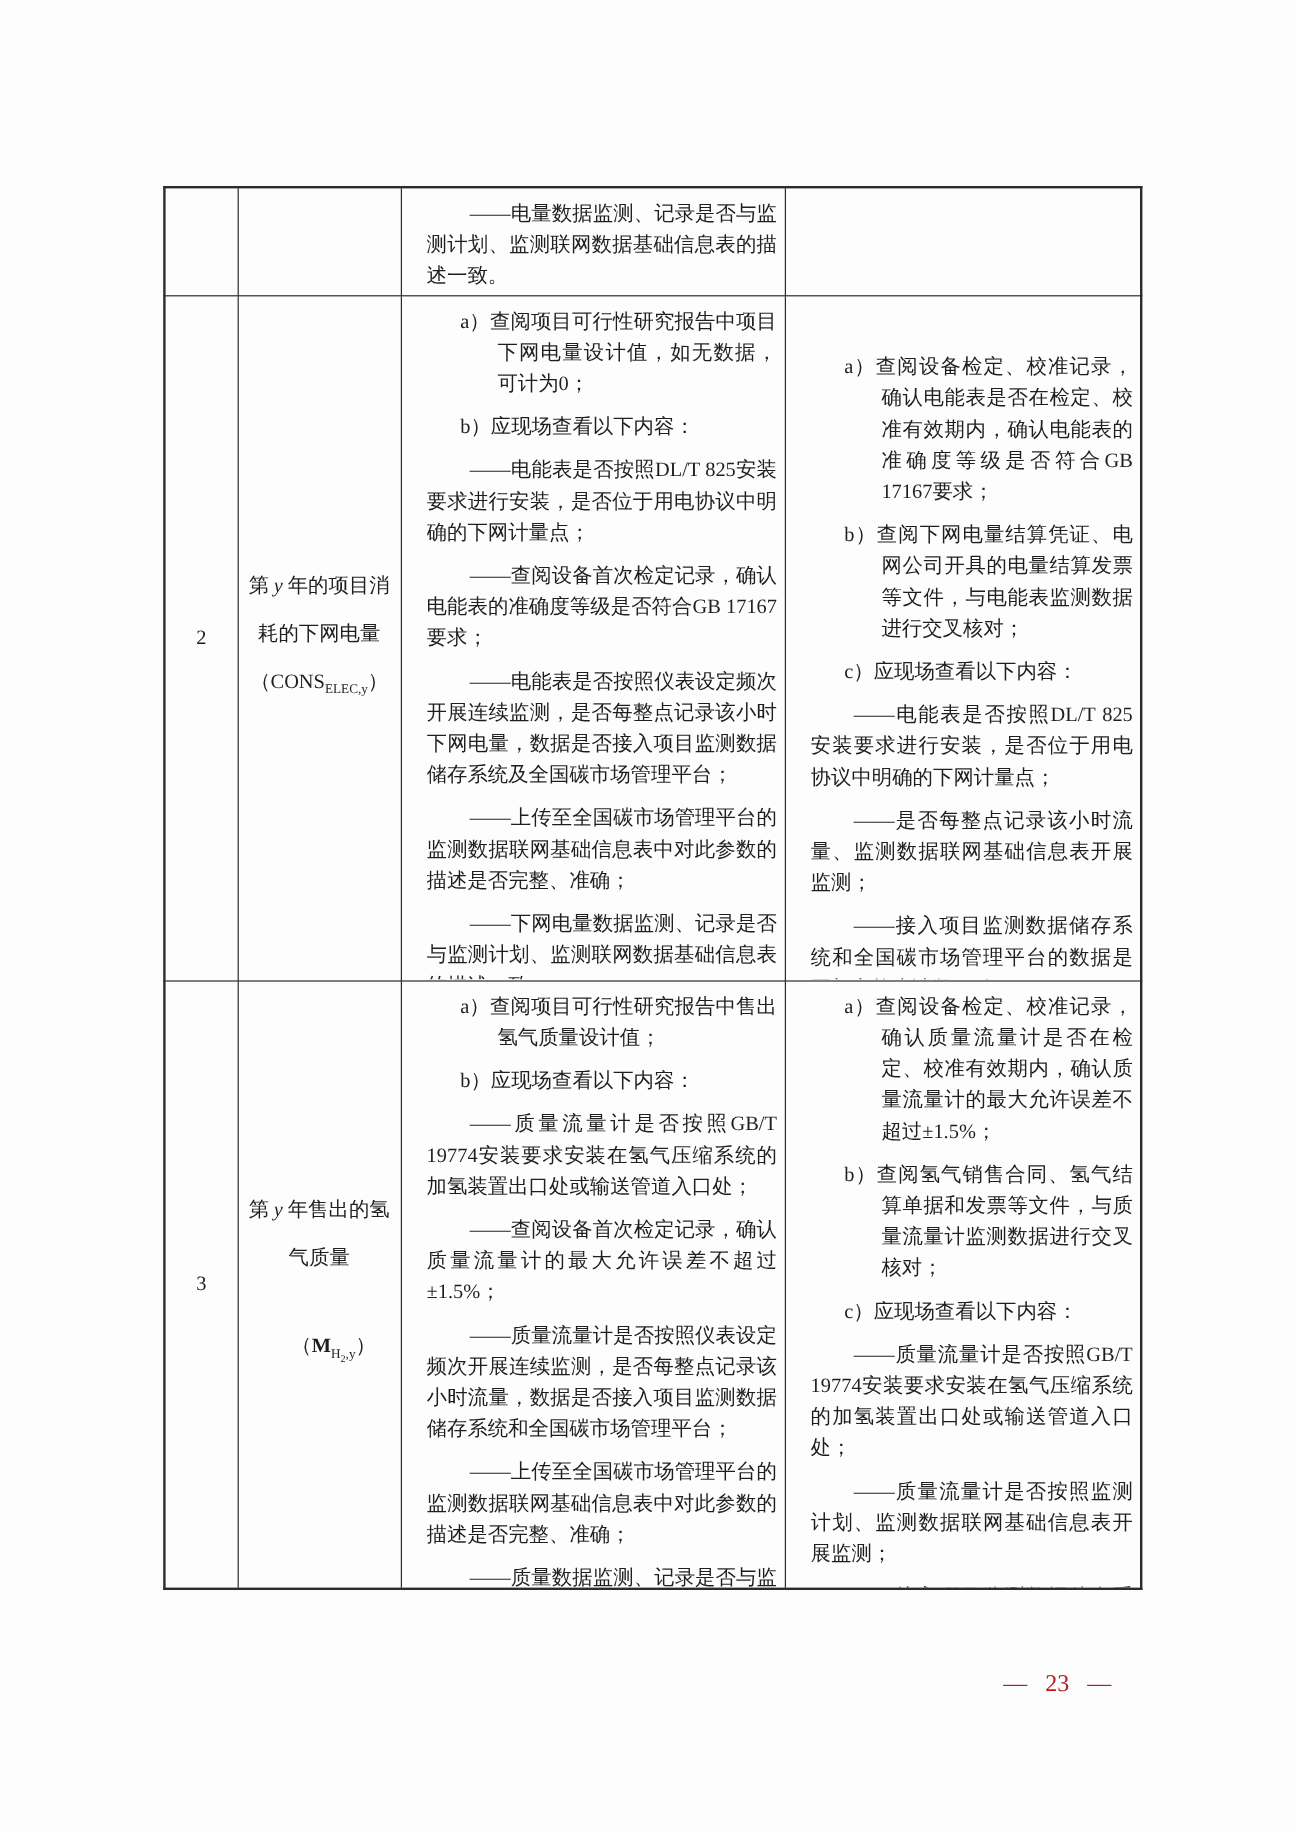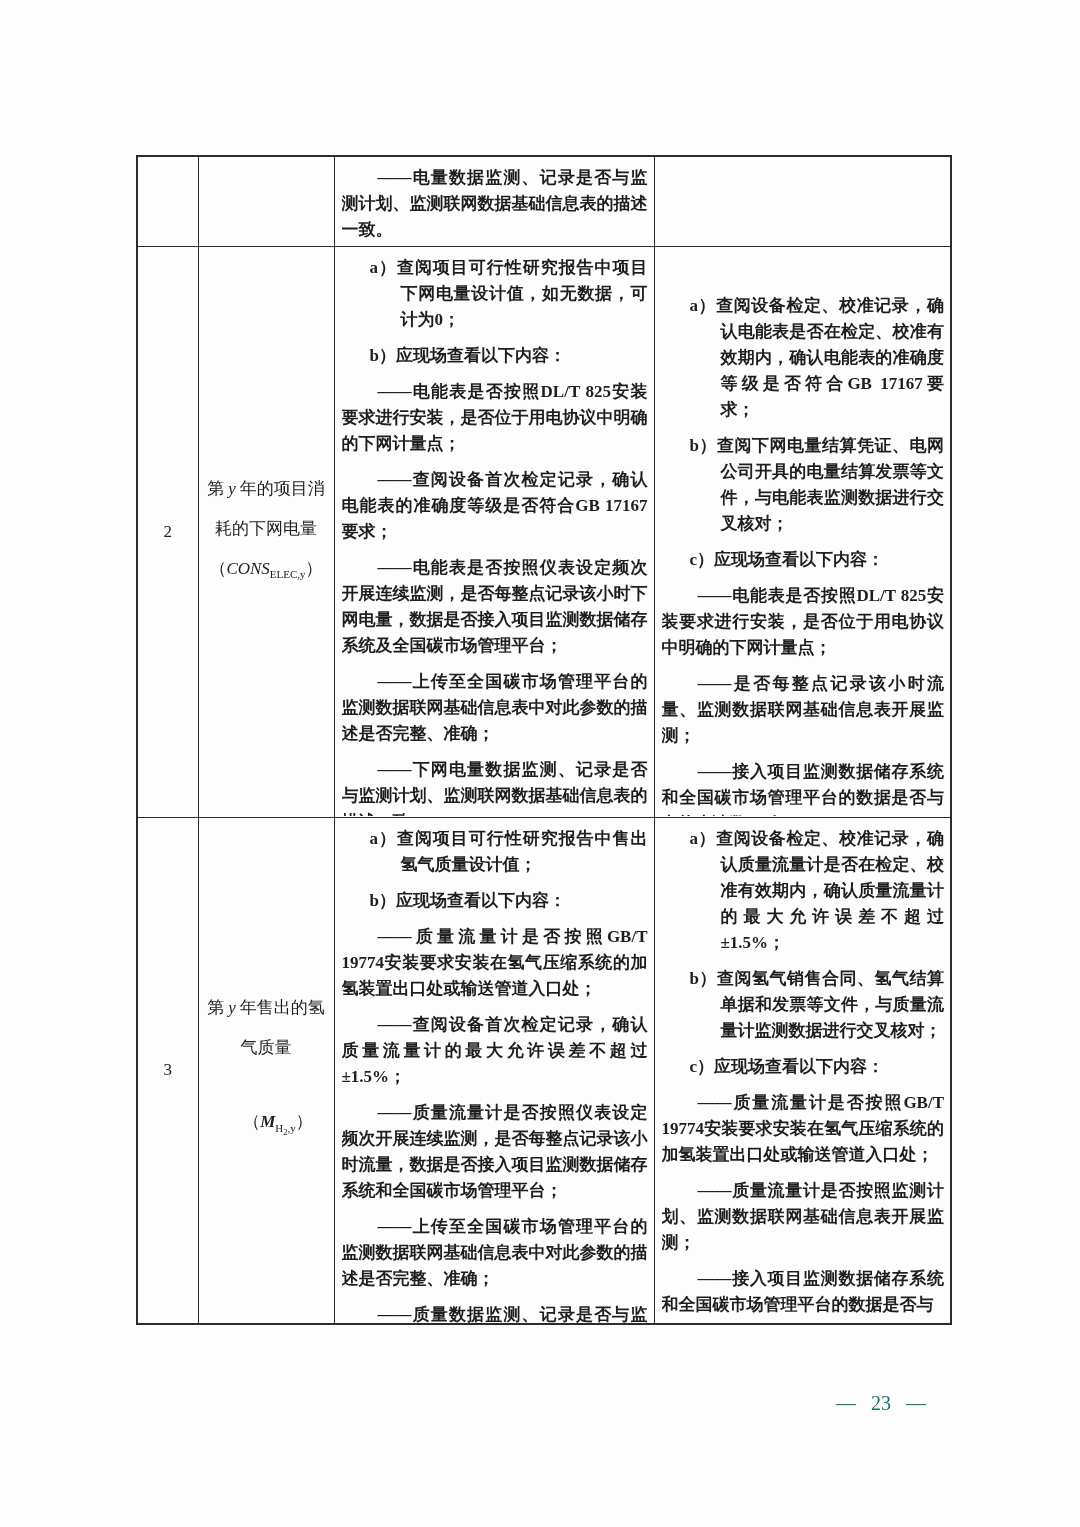--- a/index.html
+++ b/index.html
@@ -30,50 +30,50 @@
     font-size: 17px;
     text-align: center;
     vertical-align: middle;
     letter-spacing: 1px;
   }
   td.cell-no, td.cell-content {
     text-align: center;
     vertical-align: middle;
     font-size: 17px;
   }
-  td.points { padding: 8px 6px 0 7px; font-weight: bold; }
+  td.points { padding: 8px 6px 0 21px; }
   .cellbox { overflow: hidden; }
 
   .para {
     font-size: 17px;
     line-height: 26px;
     text-align: justify;
     margin-bottom: 10px;
   }
   .para:last-child { margin-bottom: 0; }
   .para.letter { padding-left: 31px; text-indent: -31px; margin-left: 28px; }
   .para.dash { text-indent: 36px; }
 
   .content-lines { line-height: 40px; margin: 0 auto; text-align: center; }
   .content-lines.w2 { width: 118px; }
   .content-lines.w3 { width: 128px; font-family: Liberation Serif, serif; }
   .formula { line-height: 40px; white-space: nowrap; }
   .formula.gap { margin-top: 34px; margin-left: 24px; }
-  .var { font-style: italic; font-family: "Liberation Serif", "DejaVu Serif", serif; }
+  .var { font-family: "Liberation Serif", "DejaVu Serif", serif; }
   .var.bold { font-weight: bold; }
   .ivar { font-style: italic; margin: 0 4px; }
   sub.s1 { font-size: 11px; }
   sub.s2 { font-size: 8.5px; }
 
   .footer {
     position: absolute;
     left: 836px;
     top: 1392px;
     font-size: 20px;
-    color: #0f766e;
+    color: #b91c1c;
     word-spacing: 10px;
     white-space: nowrap;
   }
 </style>
 </head>
 <body>
 
 <div class="page">
 
   <table class="doc-table">

